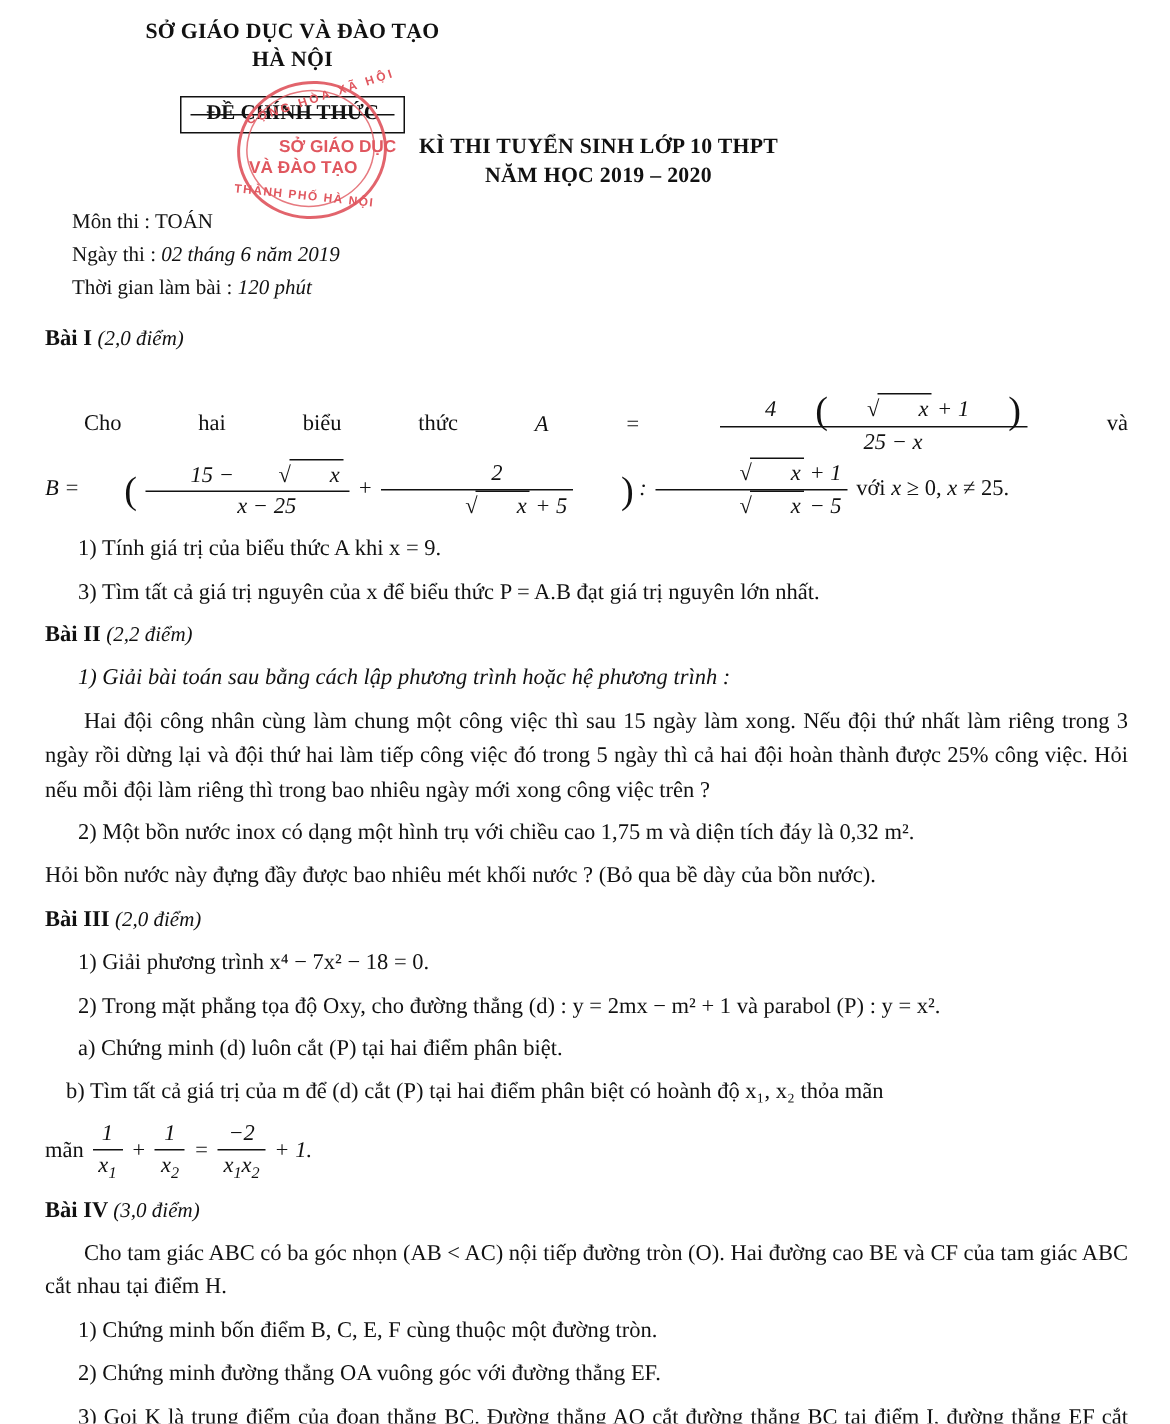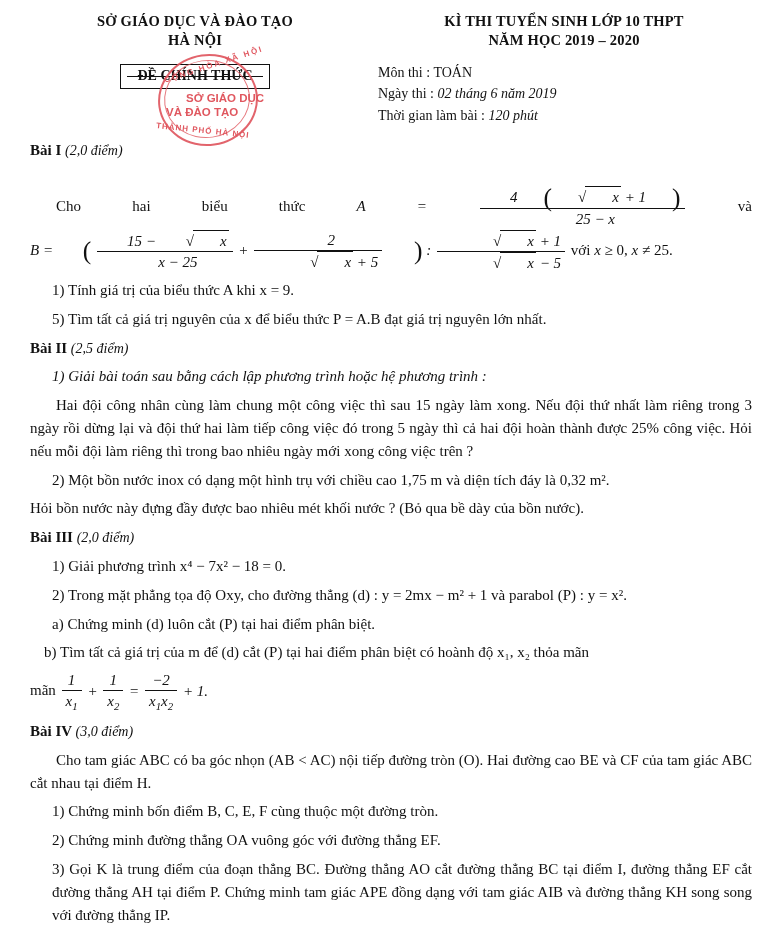--- a/index.html
+++ b/index.html
@@ -8,21 +8,21 @@
     background:#ffffff;
     font-family:"Liberation Serif", serif;
     color:#111;
     position:relative;
     overflow:hidden;
   }
   .page { position:relative; width:780px; height:949px; padding:0; }
 
   
   .header {
-    display:flex; flex-direction:row;
+    display:flex; flex-direction:column;
     padding:12px 30px 0 30px;
   }
   .hdr-left { width:330px; text-align:center; position:relative; }
   .hdr-right { flex:1; padding-left:18px; }
   .hdr-line-bold {
     font-weight:bold; font-size:14.5px; letter-spacing:0.2px;
     line-height:1.3;
   }
   .hdr-right .hdr-line-bold { text-align:center; }
   .hdr-sub { font-size:14px; line-height:1.55; margin-top:6px; }
@@ -186,25 +186,25 @@
         :
         <span class="frac">
           <span class="num"><span class="sqrt"><span class="rad">√</span><span class="bar">x</span></span> + 1</span>
           <span class="den"><span class="sqrt"><span class="rad">√</span><span class="bar">x</span></span> − 5</span>
         </span>
       </span>
       <span>với <span class="mathvar">x</span> ≥ 0, <span class="mathvar">x</span> ≠ 25.</span>
     </p>
 
     <p class="para indent2">1) Tính giá trị của biểu thức A khi x = 9.</p>
-    <p class="para indent2">5) Tìm tất cả giá trị nguyên của x để biểu thức P = A.B đạt giá trị nguyên lớn nhất.</p>
+    <p class="para indent2">3) Tìm tất cả giá trị nguyên của x để biểu thức P = A.B đạt giá trị nguyên lớn nhất.</p>
 
     <div class="q-title">
       <span>Bài II</span>
-      <span class="pts">(2,5 điểm)</span>
+      <span class="pts">(2,2 điểm)</span>
     </div>
     <p class="para indent2 it">1) Giải bài toán sau bằng cách lập phương trình hoặc hệ phương trình :</p>
     <p class="para indent">Hai đội công nhân cùng làm chung một công việc thì sau 15 ngày làm xong. Nếu đội thứ nhất làm riêng trong 3 ngày rồi dừng lại và đội thứ hai làm tiếp công việc đó trong 5 ngày thì cả hai đội hoàn thành được 25% công việc. Hỏi nếu mỗi đội làm riêng thì trong bao nhiêu ngày mới xong công việc trên ?</p>
     <p class="para indent2">2) Một bồn nước inox có dạng một hình trụ với chiều cao 1,75 m và diện tích đáy là 0,32 m².</p>
     <p class="para">Hỏi bồn nước này đựng đầy được bao nhiêu mét khối nước ? (Bỏ qua bề dày của bồn nước).</p>
 
     <div class="q-title">
       <span>Bài III</span>
       <span class="pts">(2,0 điểm)</span>
     </div>

